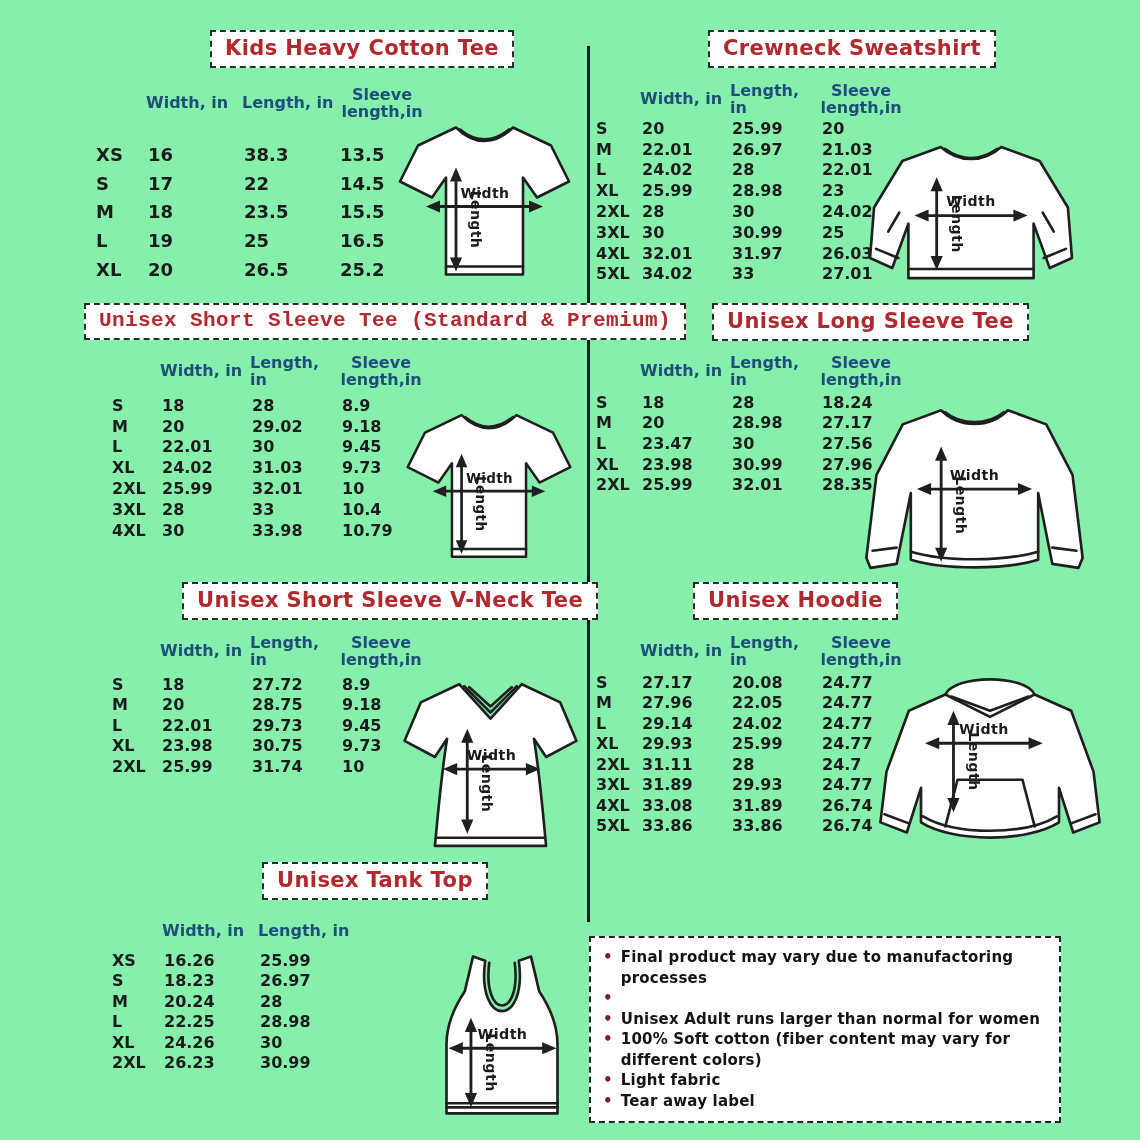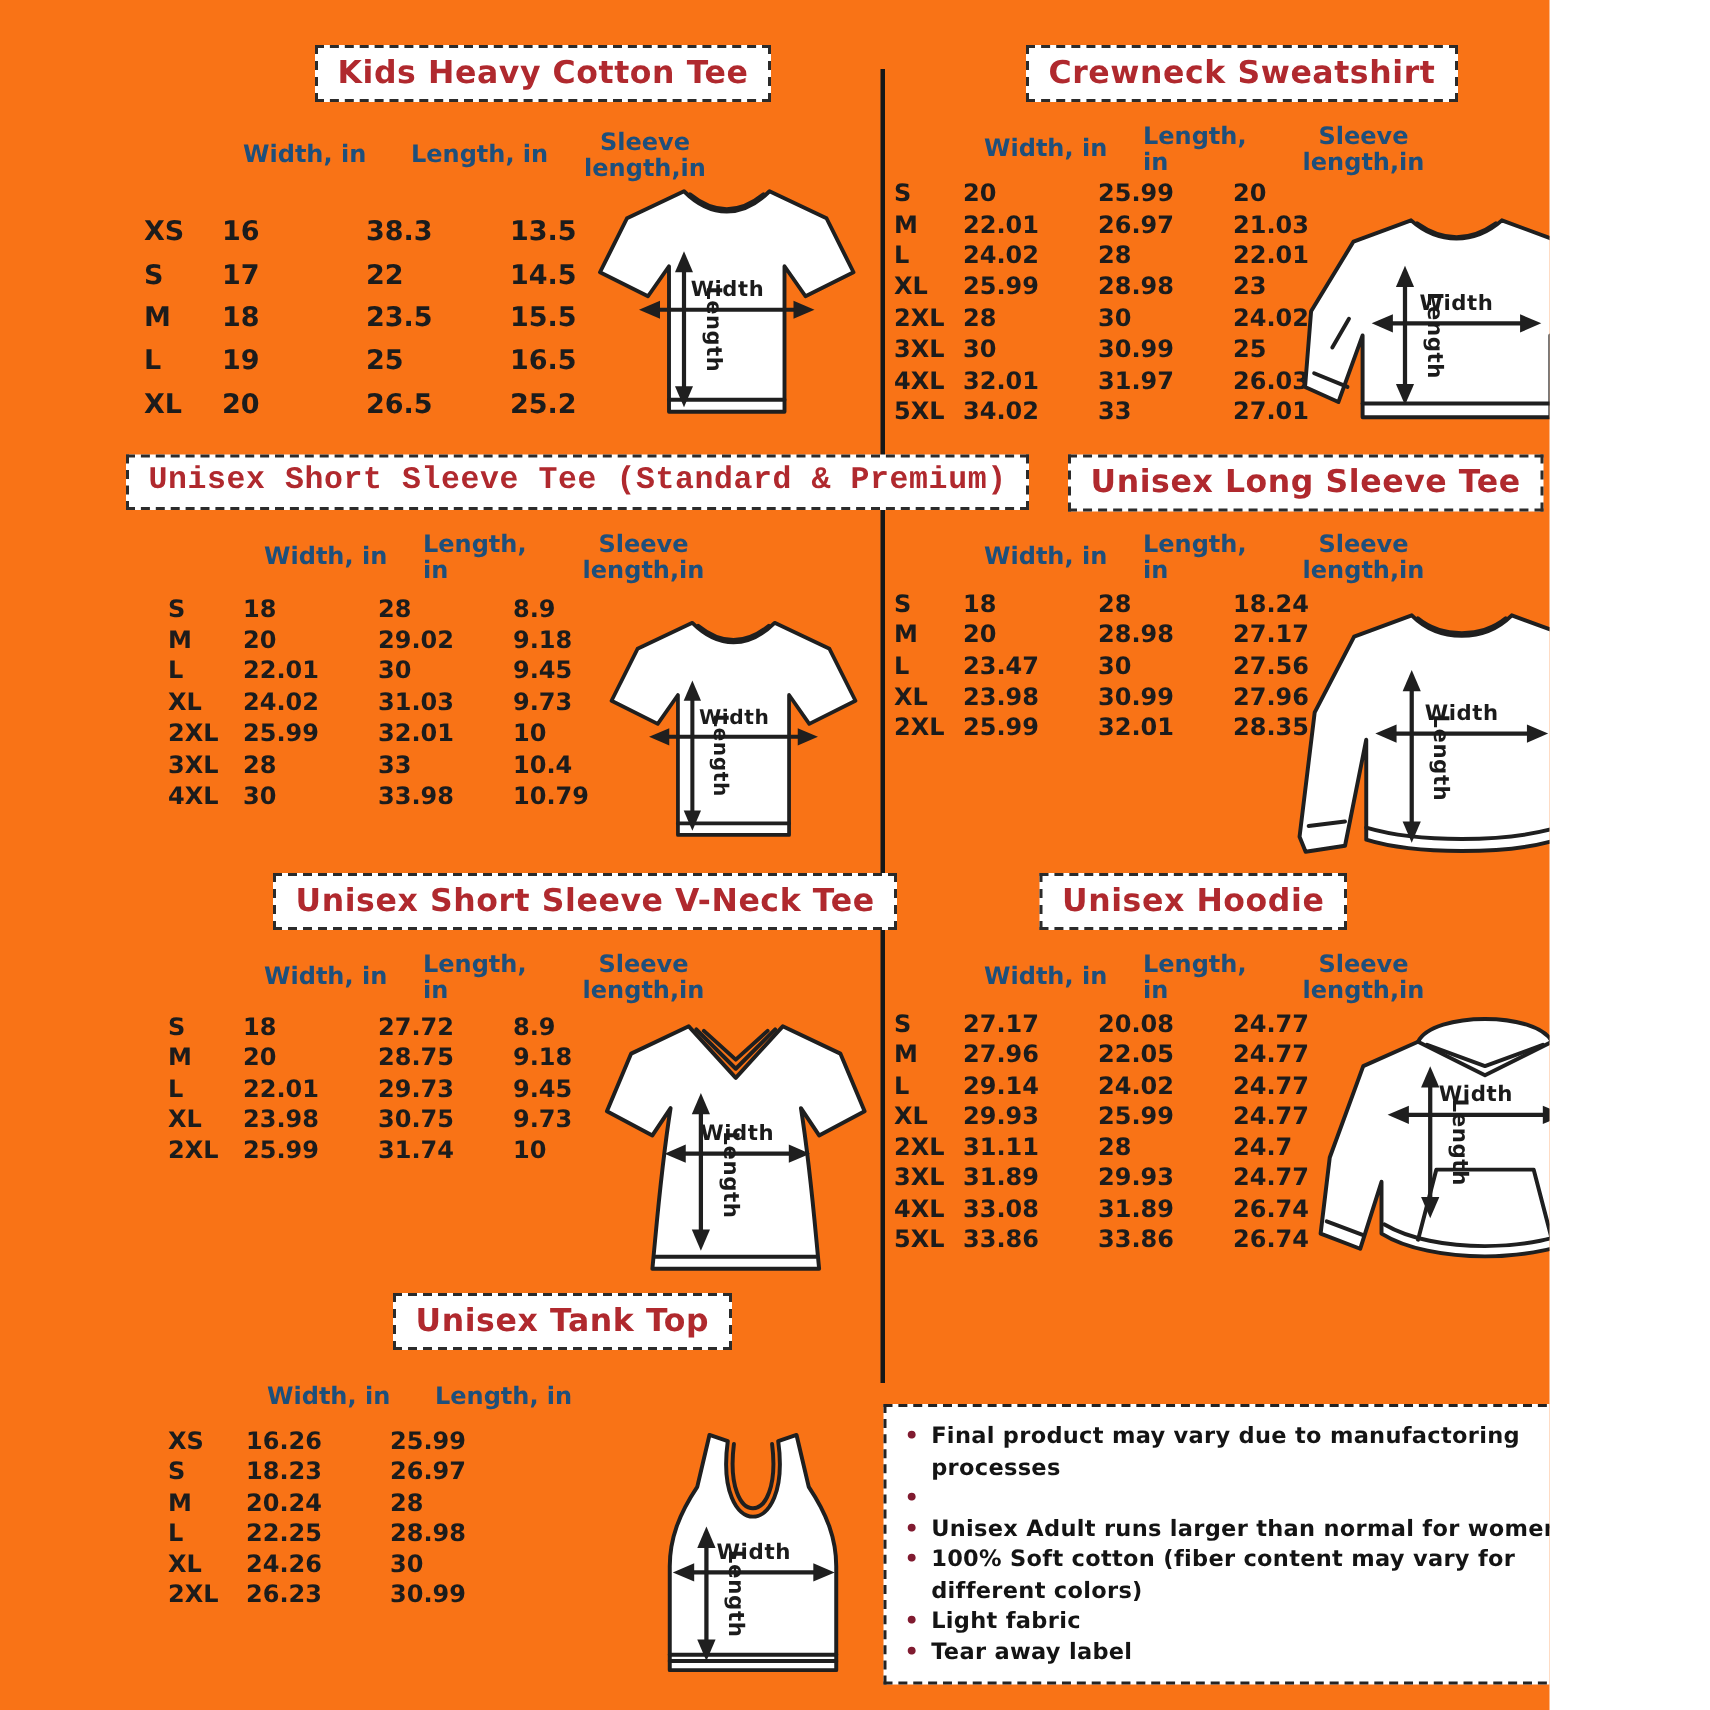--- a/index.html
+++ b/index.html
@@ -1,41 +1,41 @@
 <!DOCTYPE html>
 <html style="--title-red: #b0292e; --header-blue: #1e4f7b; --text: #1c1c1c; --bullet: #801b30;"><head>
 <meta charset="utf-8">
 <style>
   html,body{margin:0;padding:0;background:#ffffff;}
   .canvas{
-    position:relative; width:1033px; height:1140px; overflow:hidden;
-    background:#f97316; font-family:"DejaVu Sans","Liberation Sans",sans-serif;
+    position:relative; width:1140px; height:1140px; overflow:hidden;
+    background:#86efac; font-family:"DejaVu Sans","Liberation Sans",sans-serif;
     color:var(--text,#1c1c1c);
   }
   .divider{position:absolute; left:587px; top:46px; width:3px; height:876px; background:#171717;}
 
   
   .ttl{
     position:absolute; white-space:nowrap; box-sizing:border-box;
     border:2px dashed #2b2b2b; background:#ffffff;
     color:var(--title-red,#b0292e); font-weight:700; font-size:21px;
     letter-spacing:.4px; padding:4px 13px 6px;
   }
   .ttl-kids{left:210px; top:30px;}
-  .ttl-crew{left:684px; top:30px;}
+  .ttl-crew{left:708px; top:30px;}
   .ttl-ss{left:84px; top:303px;font-family:Liberation Mono, monospace;}
   .ttl-ls{left:712px; top:303px;}
   .ttl-vn{left:182px; top:582px;}
   .ttl-hd{left:693px; top:582px;}
   .ttl-tank{left:262px; top:862px;}
 
   
   .stable{position:absolute;}
   .thead{display:flex; align-items:center; height:38px;
-    color:var(--header-blue,#1e4f7b); font-weight:700; font-size:16px; line-height:1.08;gap:16px;}
+    color:var(--header-blue,#1e4f7b); font-weight:700; font-size:16px; line-height:1.08;}
   .thead .szh{width:var(--szw); flex:0 0 auto;}
   .thead .hdr{width:var(--cw); flex:0 0 auto; text-align:left; padding-left:4px; box-sizing:border-box;}
   .has-sleeve .thead .hdr:last-child{text-align:center; padding-left:0;}
   .tbody{margin-top:var(--mt,8px);}
   .trow{display:flex; align-items:center; height:var(--rh); font-weight:700;}
   .trow .size{width:var(--szw); flex:0 0 auto;}
   .trow .val{width:var(--cw); flex:0 0 auto; padding-left:6px; box-sizing:border-box;}
 
   .t-kids{--szw:46px; --cw:96px; --rh:28.8px; --mt:18px; font-size:18px; left:96px;  top:84px;}
   .t-crew{--szw:40px; --cw:90px; --rh:20.8px; --mt:0px;  font-size:16px; left:596px; top:80px;}

